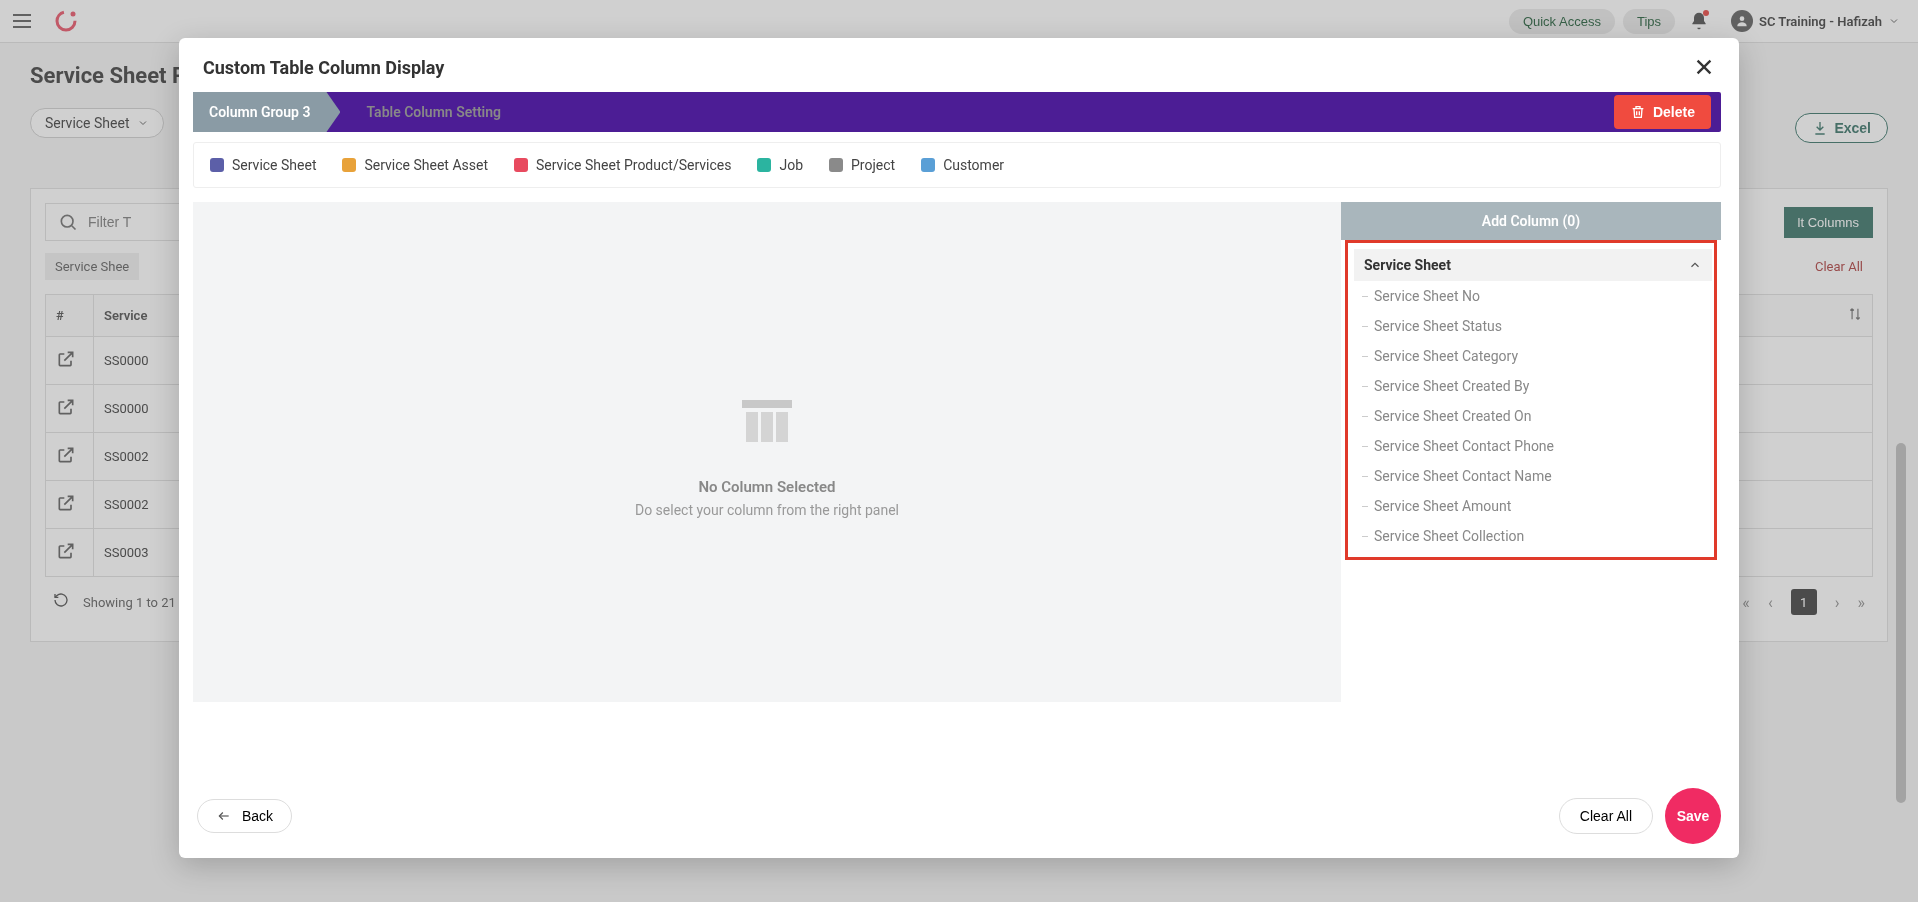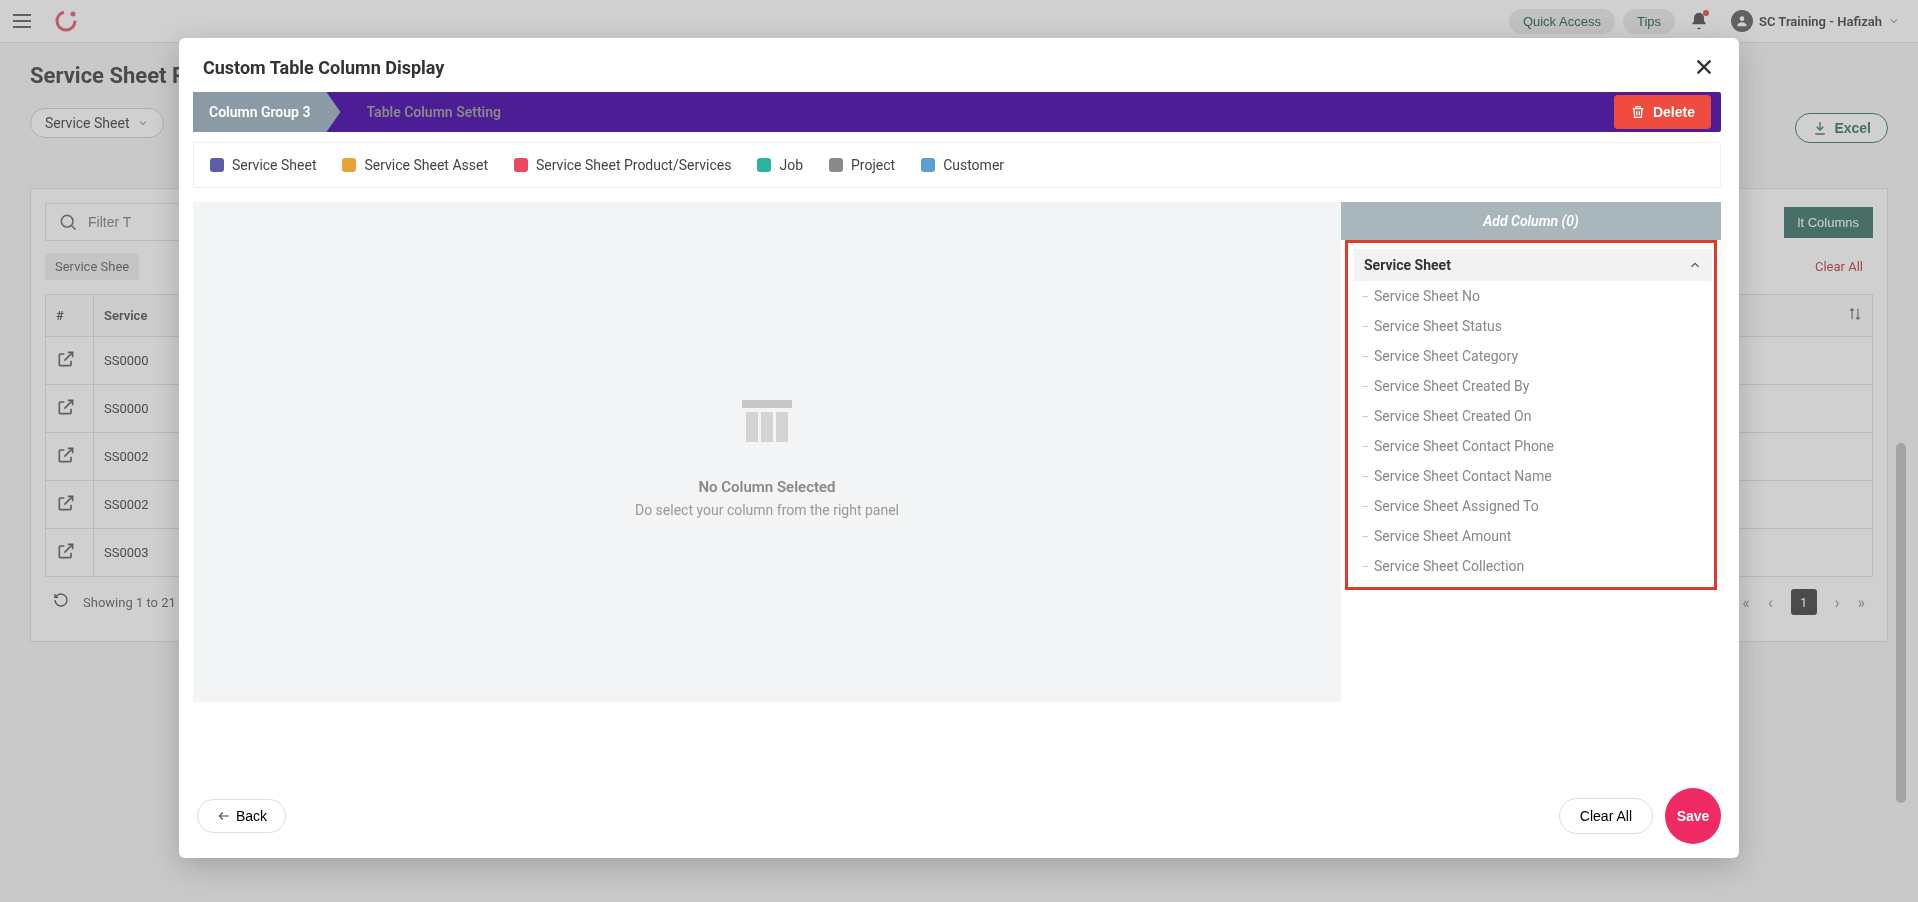--- a/index.html
+++ b/index.html
@@ -207,21 +207,20 @@
       display: flex;
       flex-direction: column;
     }
     .add-col-header {
       background: #a9b6bc;
       color: #fff;
       text-align: center;
       padding: 11px;
       font-size: 14px;
       font-weight: 600;
-      font-style: italic;
     }
     .search-col-wrap { padding: 12px; }
     .search-col {
       border: 1px solid #ddd;
       border-radius: 3px;
       padding: 9px 12px;
       font-size: 14px;
       width: 100%;
       outline: none;
     }
@@ -263,21 +262,21 @@
       width: 6px; height: 1px;
       background: #ccc;
     }
     
     .modal-footer {
       padding: 14px 18px;
       display: flex; align-items: center;
       border-top: 1px solid transparent;
     }
     .back-btn {
-      display: flex; align-items: center; gap: 4px;
+      display: flex; align-items: center; gap: 10px;
       border: 1px solid #ddd; border-radius: 20px;
       padding: 8px 18px; font-size: 14px; cursor: pointer; background: #fff;
     }
     .back-btn svg { width: 16px; height: 14px; stroke: #555; }
     .footer-right { margin-left: auto; display: flex; gap: 12px; align-items: center; }
     .clear-all-btn { border: 1px solid #ddd; background: #fff; border-radius: 20px; padding: 9px 20px; font-size: 14px; cursor: pointer; }
     .save-btn { background: #f02b63; color: #fff; border: none; border-radius: 50%; width: 56px; height: 56px; font-size: 14px; font-weight: 600; cursor: pointer; }
     
     .chevron-down-sm { width: 12px; height: 12px; }
     
@@ -512,21 +511,20 @@
                     </svg>
                 </div>
                 <div id="col-list">
                     <div class="col-option">Service Sheet No</div>
                     <div class="col-option">Service Sheet Status</div>
                     <div class="col-option">Service Sheet Category</div>
                     <div class="col-option">Service Sheet Created By</div>
                     <div class="col-option">Service Sheet Created On</div>
                     <div class="col-option">Service Sheet Contact Phone</div>
                     <div class="col-option">Service Sheet Contact Name</div>
-                    <div class="col-option">Service Sheet Assigned To</div>
                     <div class="col-option">Service Sheet Amount</div>
                     <div class="col-option">Service Sheet Collection</div>
                   </div>
               </div>
             </div>
           </div>
         </div>
       </div>
     </div>
     <div class="modal-footer">

